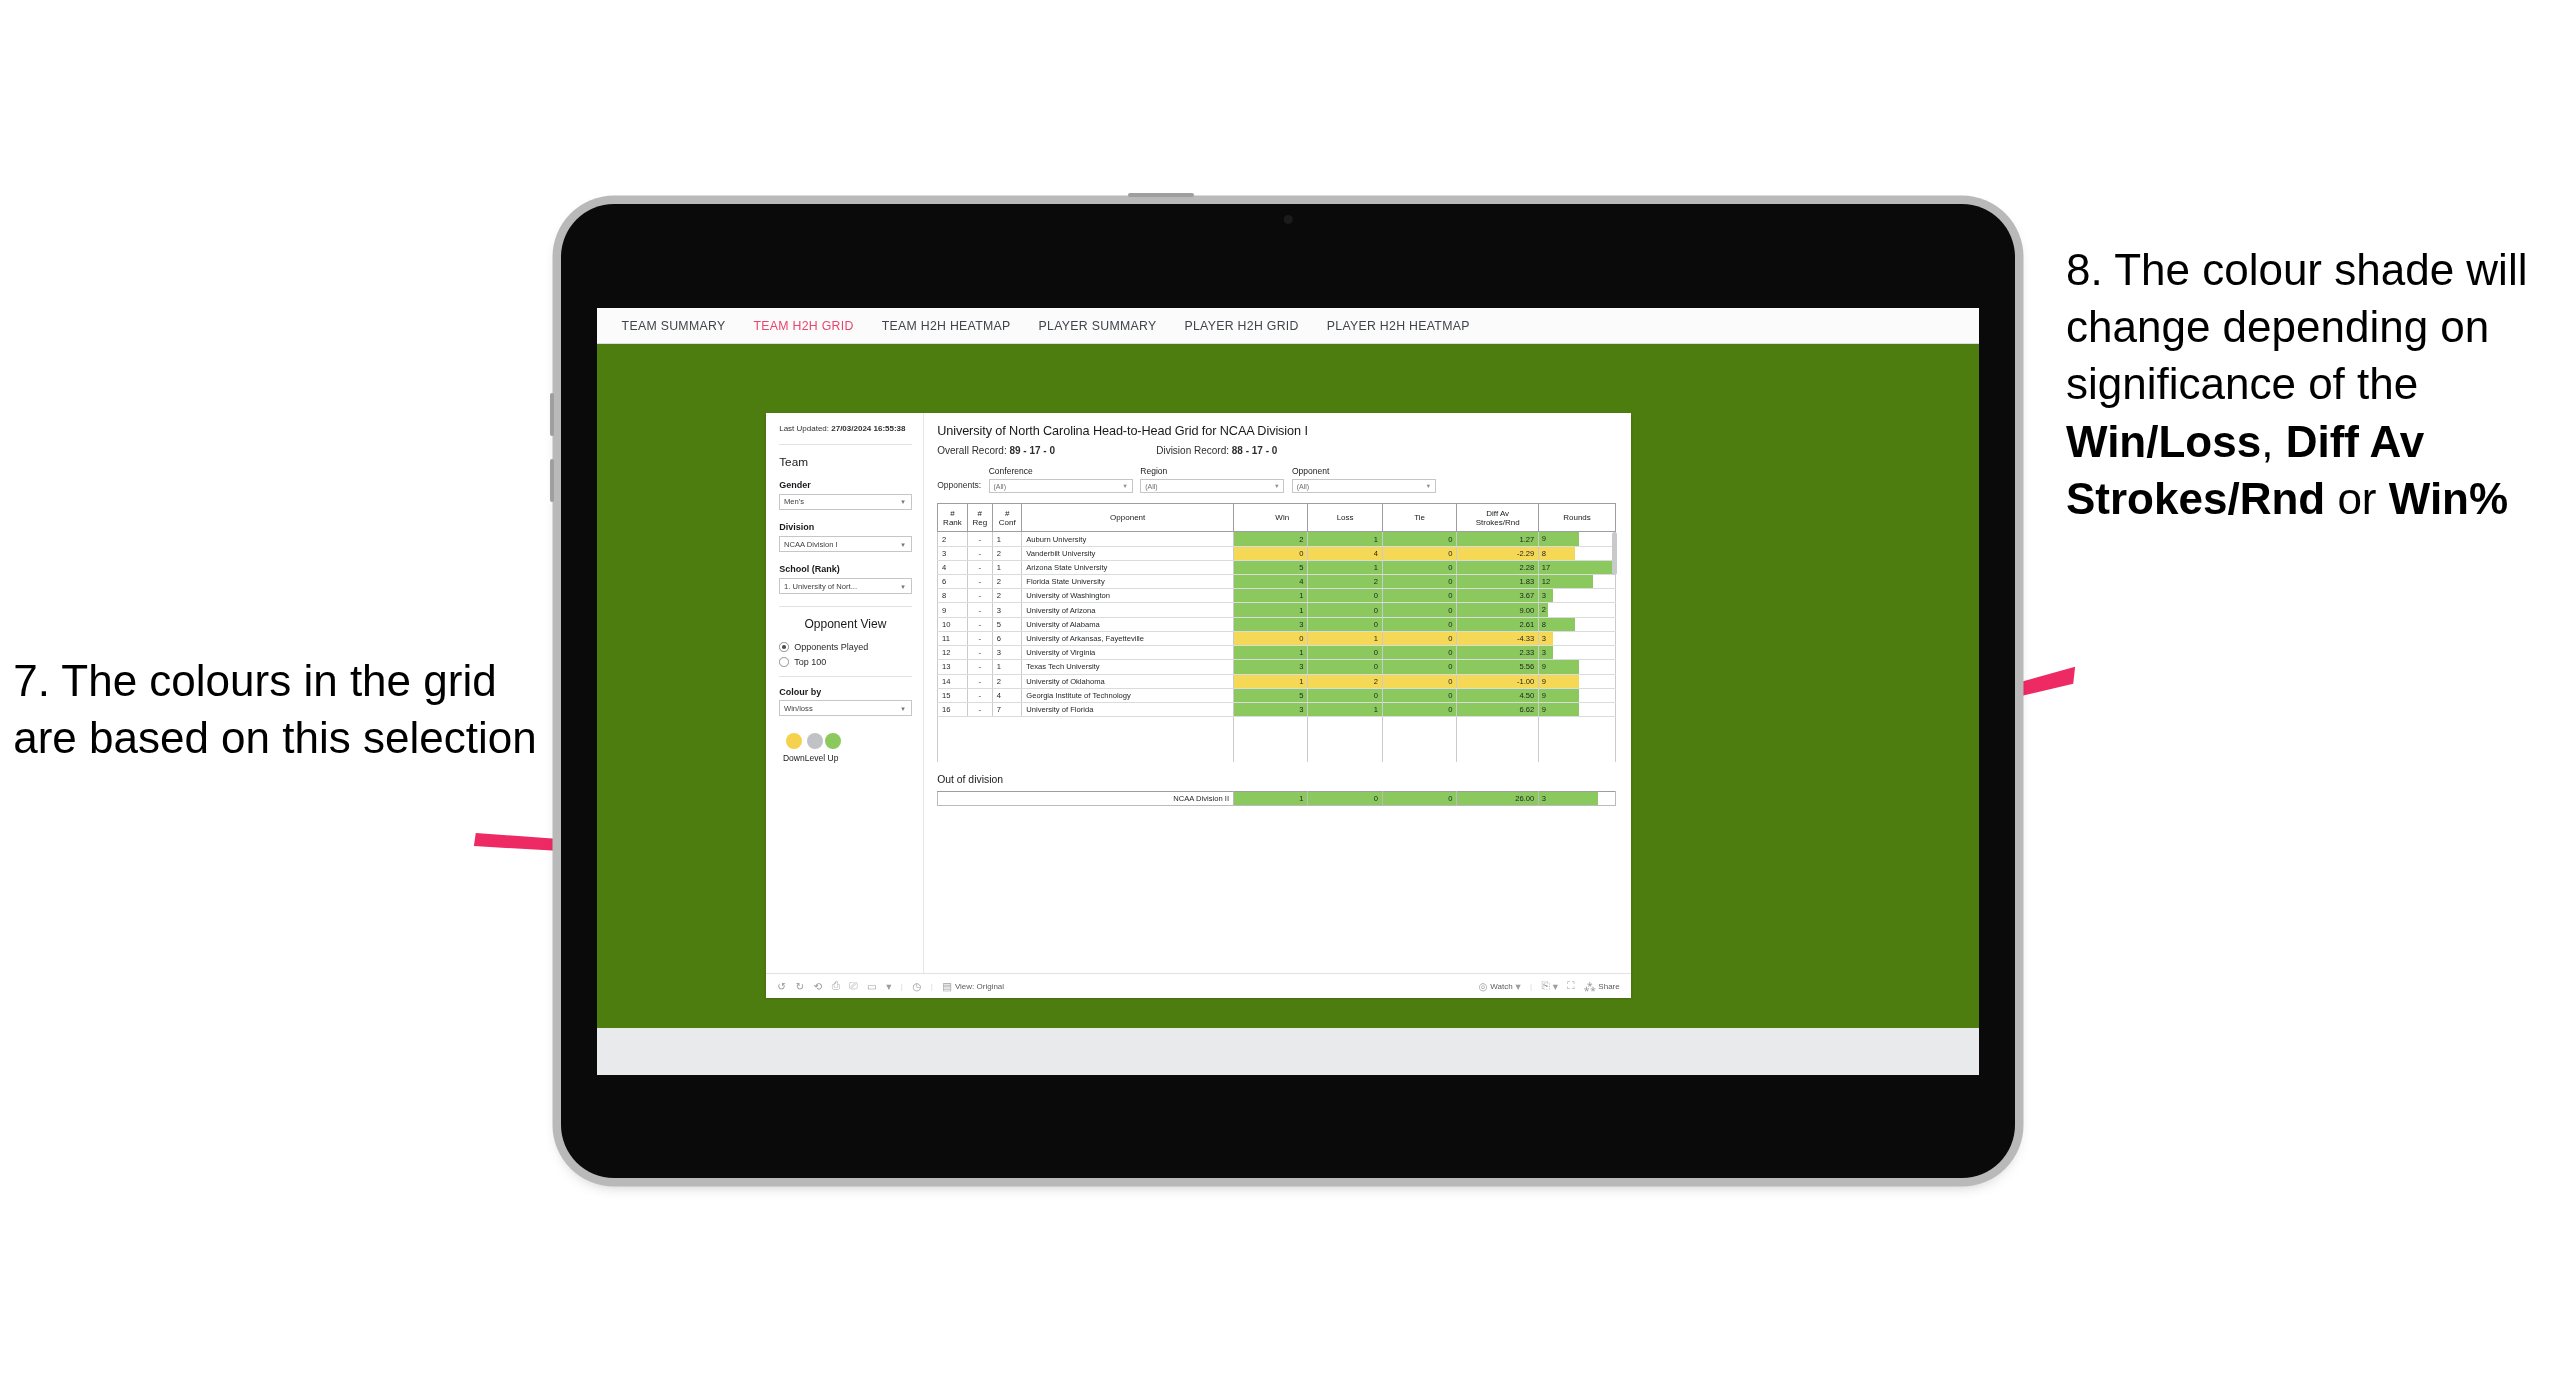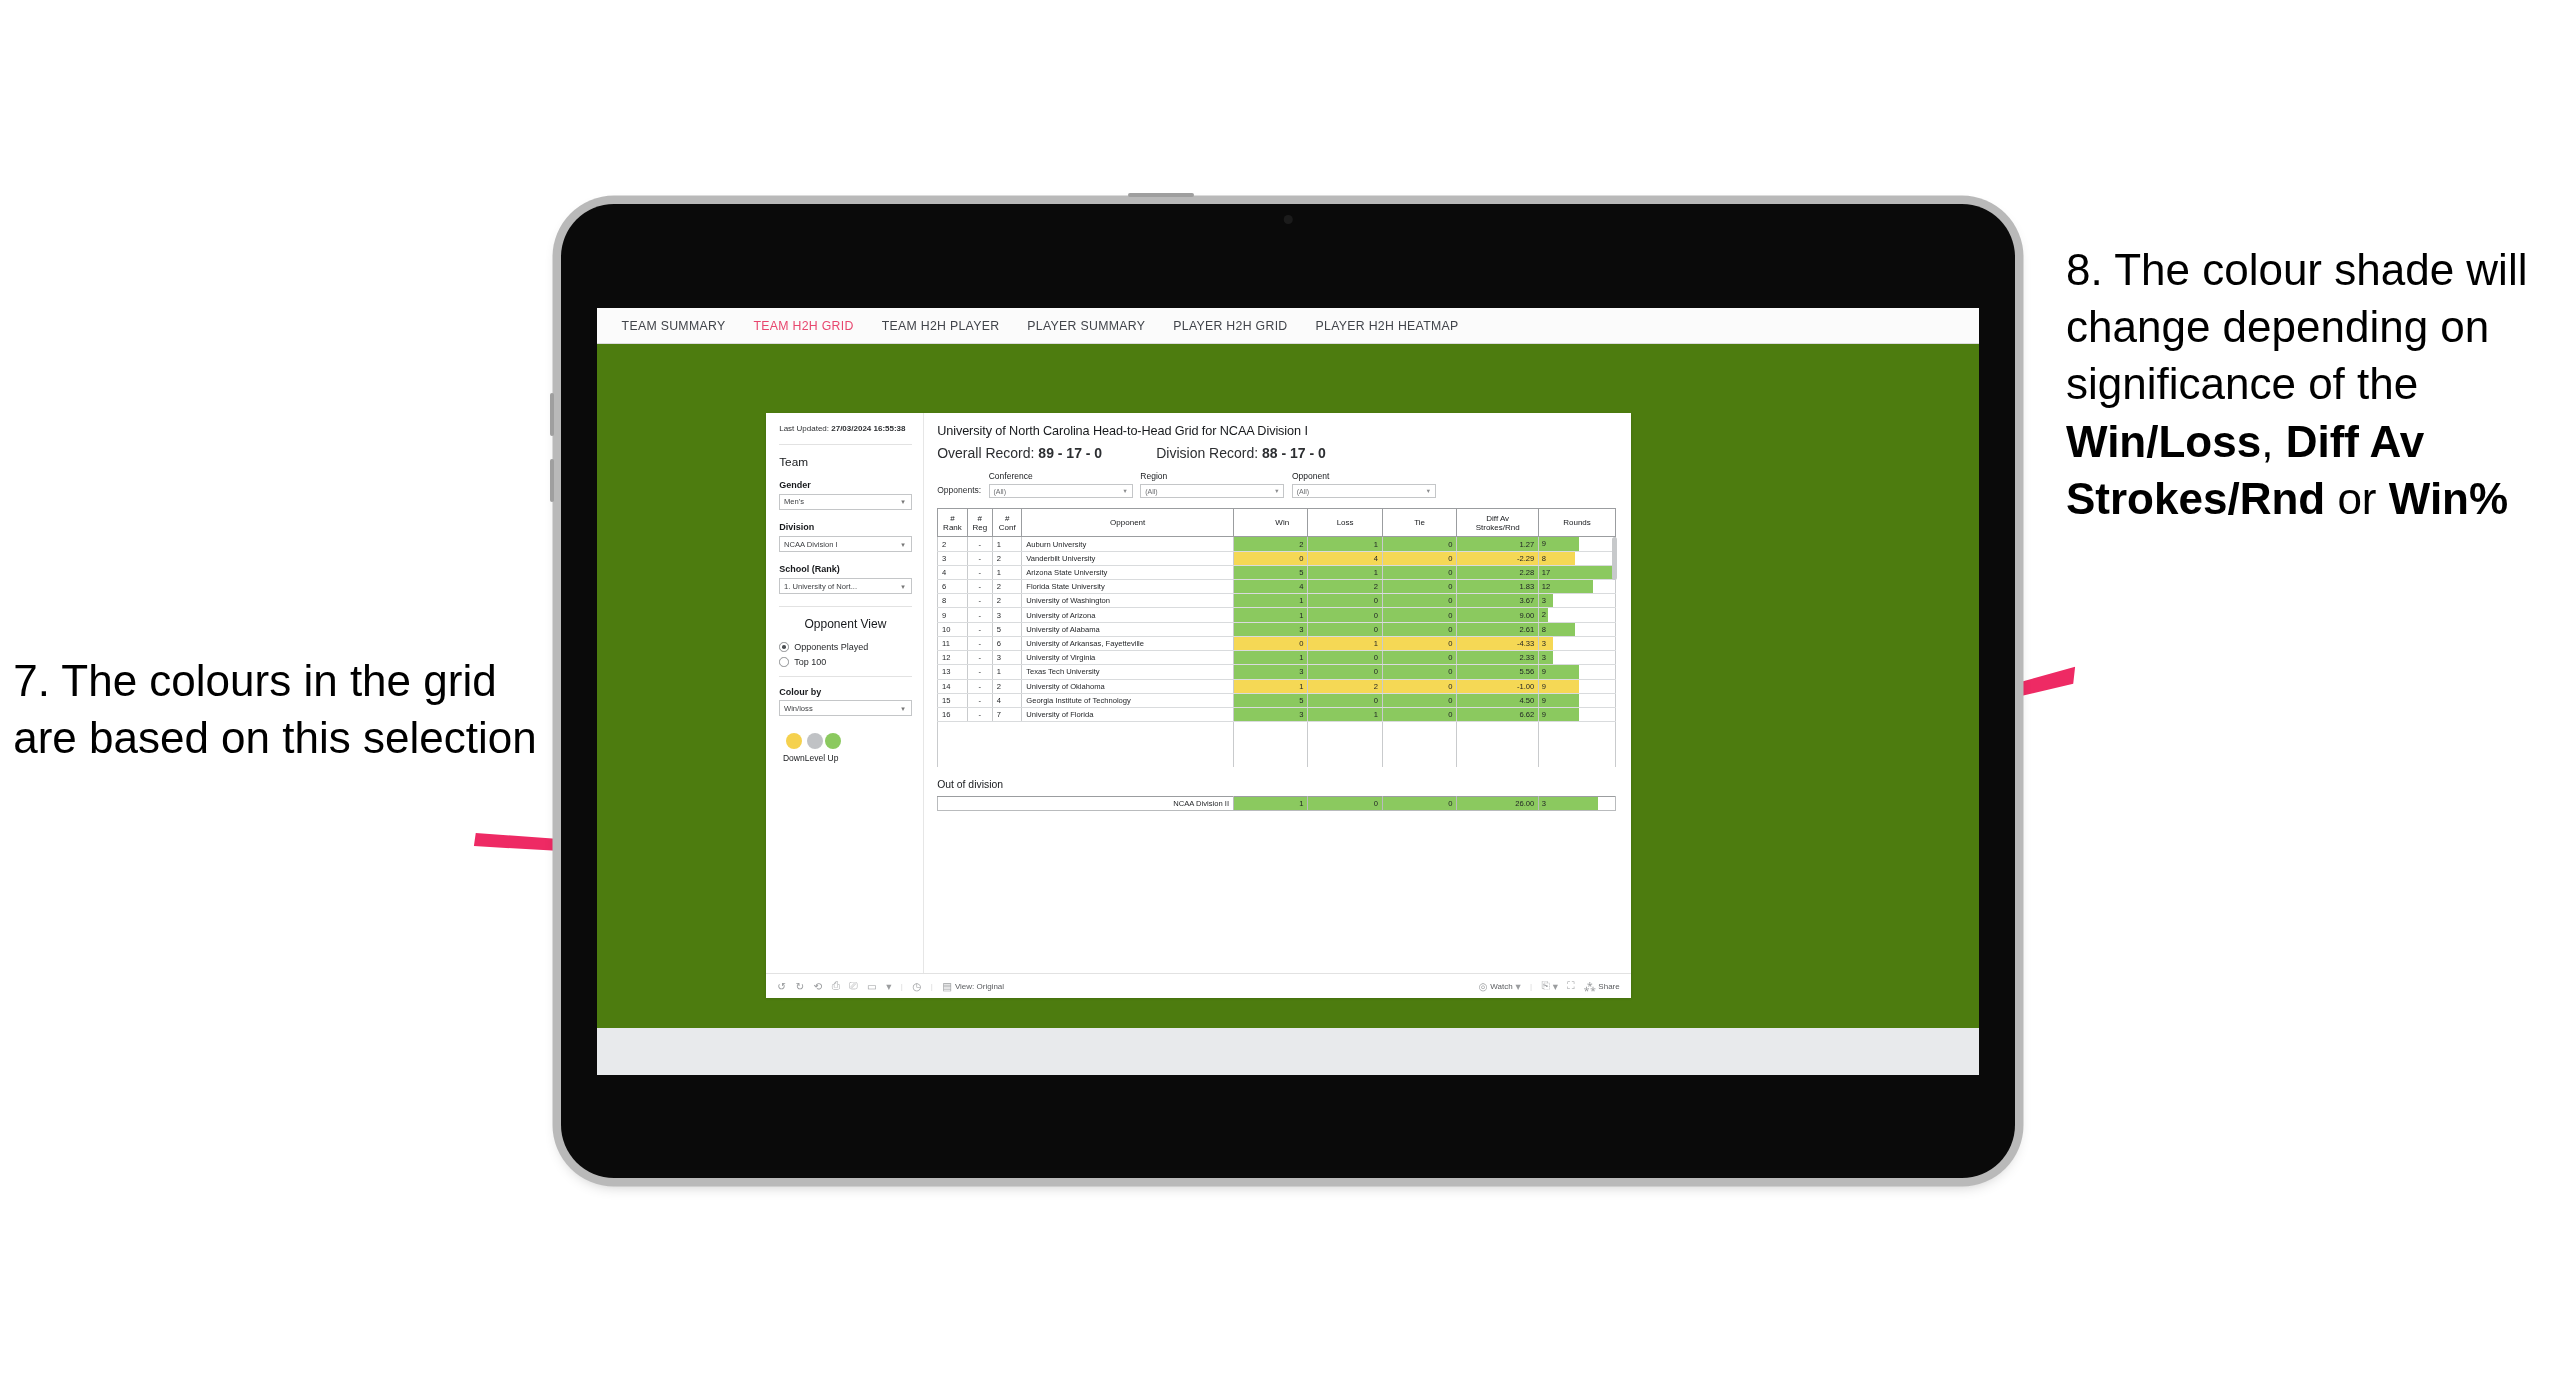--- a/index.html
+++ b/index.html
@@ -103,21 +103,21 @@
   }
   .radio-row span { font-size:9px; color:#27292c; }
   .legend { display:flex; justify-content:flex-start; margin-top: 17px; padding: 0 3.8px; }
   .legend .item { text-align:center; }
   .legend .dot { width:16px; height:16px; border-radius:50%; margin: 0 auto 3.8px; }
   .legend .lab { font-size:8.5px; color:#17191c; }
 
   
   .main { flex:1; padding: 11.3px 15px 0 13.2px; min-width:0; display:flex; flex-direction:column; }
   .title { font-size:12.7px; color:#17191c; letter-spacing:-0.1px; }
-  .records { display:flex; margin-top:6.6px; font-size:14px; color:#2c2e31; }
+  .records { display:flex; margin-top:6.6px; font-size:10px; color:#2c2e31; }
   .records .r1 { width: 219px; }
   .records b { font-weight:bold; }
 
   .opprow { display:flex; align-items:flex-end; gap:7.6px; margin-top: 10.4px; }
   .opprow .lbl { font-size:8.5px; color:#2c2e31; padding-bottom:2.8px; }
   .opp-fld { width: 144px; }
   .opp-fld .cap { font-size:8.5px; color:#17191c; margin-bottom:2.8px; }
   .opp-sel {
     height:14px; border:0.9px solid #c4c6c8; background:#fff; font-size:7px;
     color:#6c6e71; display:flex; align-items:center; padding:0 3.8px; position:relative;
@@ -192,21 +192,21 @@
     <div class="btn-side" style="left:-11.3px; top:189px; width:3.8px; height:43px;"></div>
     <div class="btn-side" style="left:-11.3px; top:255px; width:3.8px; height:43px;"></div>
     <div class="btn-side" style="left:567px; top:-11.3px; width:66px; height:3.8px;"></div>
 
     <div class="screen">
 
 
       <div class="subnav">
         <a>TEAM SUMMARY</a>
         <a class="active">TEAM H2H GRID</a>
-        <a>TEAM H2H PLAYER</a>
+        <a>TEAM H2H HEATMAP</a>
         <a>PLAYER SUMMARY</a>
         <a>PLAYER H2H GRID</a>
         <a>PLAYER H2H HEATMAP</a>
       </div>
 
       <div class="workspace">
         <div class="viz">
           <div class="viz-body">
 
             <aside class="side">

